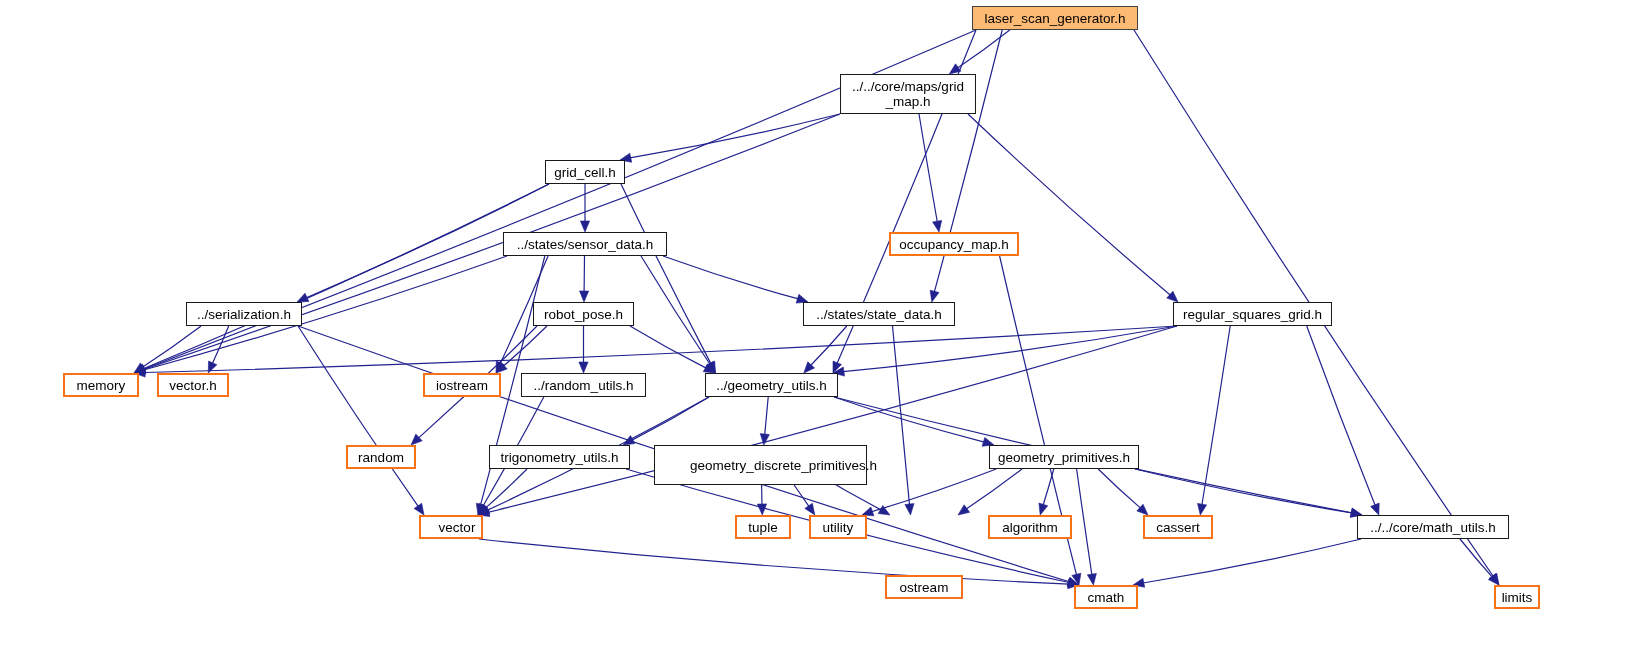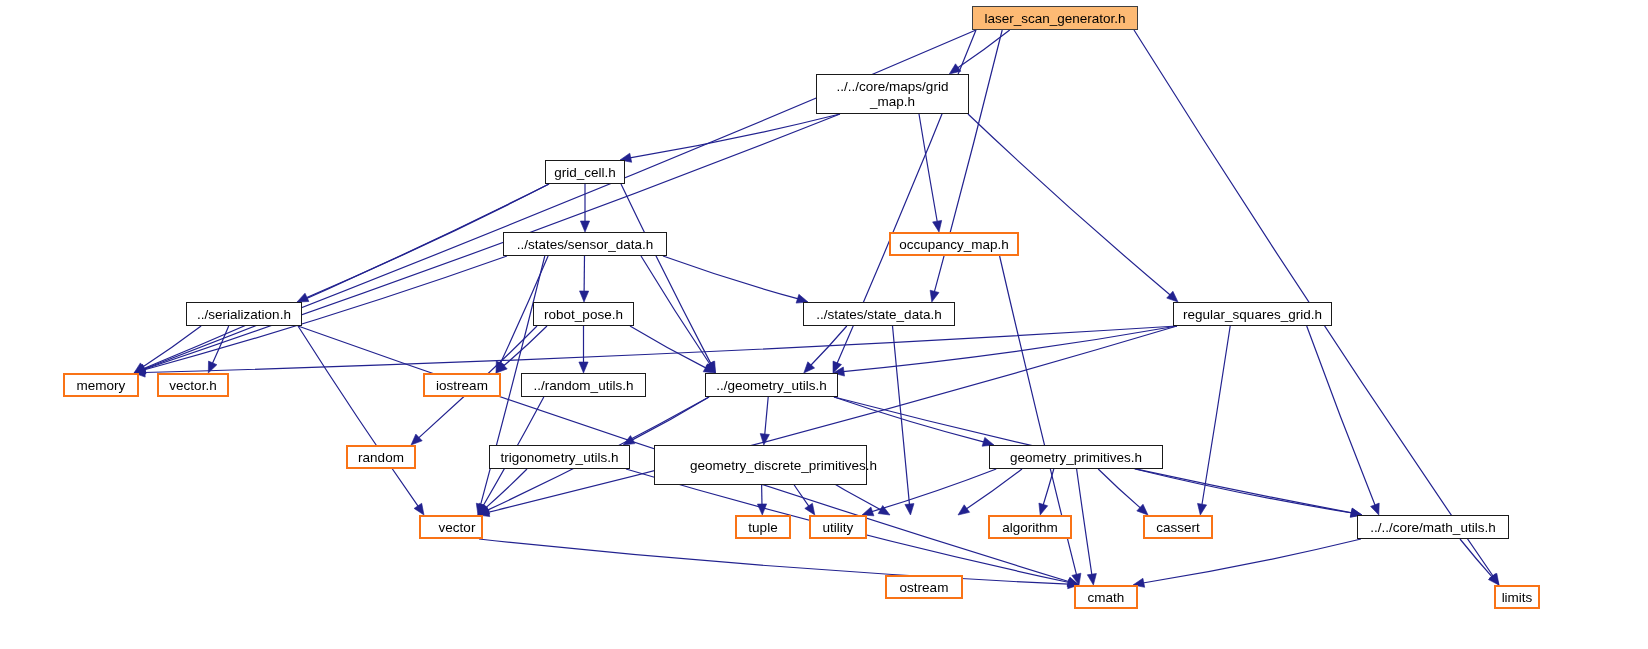--- a/index.html
+++ b/index.html
@@ -159,38 +159,38 @@
       <polygon points="1093.4,585.0 1087.3,574.8 1096.4,573.5" fill="#22228f" stroke="#22228f" stroke-width="0.6"></polygon>
       <path d="M1361.0,539.0 Q1252.8,565.3 1142.9,583.0" fill="none" stroke="#22228f" stroke-width="1.2"></path>
       <polygon points="1133.0,585.0 1142.9,578.3 1144.7,587.3" fill="#22228f" stroke="#22228f" stroke-width="0.6"></polygon>
       <path d="M1460.0,539.0 Q1475.7,558.6 1492.5,577.3" fill="none" stroke="#22228f" stroke-width="1.2"></path>
       <polygon points="1499.0,585.0 1488.4,579.6 1495.4,573.6" fill="#22228f" stroke="#22228f" stroke-width="0.6"></polygon>
       <path d="M479.0,539.0 Q773.3,570.7 1068.9,584.2" fill="none" stroke="#22228f" stroke-width="1.2"></path>
       <polygon points="1079.0,585.0 1067.7,588.7 1068.4,579.6" fill="#22228f" stroke="#22228f" stroke-width="0.6"></polygon>
     </svg>
   <div id="nodes">
       <div class="node root" style="left: 972px; top: 6px; width: 166px; height: 24px;"><span>laser_scan_generator.h</span></div>
-      <div class="node bold" style="left: 816px; top: 74px; width: 153px; height: 40px; justify-content: center;"><span>../../core/maps/grid
+      <div class="node bold" style="left: 840px; top: 74px; width: 136px; height: 40px; justify-content: center;"><span>../../core/maps/grid
 _map.h</span></div>
       <div class="node bold" style="left: 545px; top: 160px; width: 80px; height: 24px;"><span>grid_cell.h</span></div>
       <div class="node bold" style="left: 503px; top: 232px; width: 164px; height: 24px;"><span>../states/sensor_data.h</span></div>
       <div class="node thin" style="left: 889px; top: 232px; width: 130px; height: 24px;"><span>occupancy_map.h</span></div>
       <div class="node bold" style="left: 186px; top: 302px; width: 116px; height: 24px;"><span>../serialization.h</span></div>
       <div class="node bold" style="left: 533px; top: 302px; width: 101px; height: 24px;"><span>robot_pose.h</span></div>
       <div class="node bold" style="left: 803px; top: 302px; width: 152px; height: 24px;"><span>../states/state_data.h</span></div>
       <div class="node bold" style="left: 1173px; top: 302px; width: 159px; height: 24px;"><span>regular_squares_grid.h</span></div>
       <div class="node thin" style="left: 63px; top: 373px; width: 76px; height: 24px;"><span>memory</span></div>
       <div class="node thin" style="left: 157px; top: 373px; width: 72px; height: 24px;"><span>vector.h</span></div>
       <div class="node thin" style="left: 423px; top: 373px; width: 78px; height: 24px;"><span>iostream</span></div>
       <div class="node bold" style="left: 521px; top: 373px; width: 125px; height: 24px;"><span>../random_utils.h</span></div>
       <div class="node bold" style="left: 705px; top: 373px; width: 133px; height: 24px;"><span>../geometry_utils.h</span></div>
       <div class="node thin" style="left: 346px; top: 445px; width: 70px; height: 24px;"><span>random</span></div>
       <div class="node bold" style="left: 489px; top: 445px; width: 141px; height: 24px;"><span>trigonometry_utils.h</span></div>
       <div class="node bold" style="left: 654px; top: 445px; width: 213px; height: 40px; padding-left: 46px;"><span>geometry_discrete_primitives.h</span></div>
-      <div class="node bold" style="left: 989px; top: 445px; width: 174px; height: 24px;"><span>geometry_primitives.h</span></div>
+      <div class="node bold" style="left: 989px; top: 445px; width: 150px; height: 24px;"><span>geometry_primitives.h</span></div>
       <div class="node thin" style="left: 419px; top: 515px; width: 64px; height: 24px; padding-left: 12px;"><span>vector</span></div>
       <div class="node thin" style="left: 735px; top: 515px; width: 56px; height: 24px;"><span>tuple</span></div>
       <div class="node thin" style="left: 809px; top: 515px; width: 58px; height: 24px;"><span>utility</span></div>
       <div class="node thin" style="left: 885px; top: 531px; width: 78px; height: 24px; margin-top: 44px;"><span>ostream</span></div>
       <div class="node thin" style="left: 988px; top: 515px; width: 84px; height: 24px;"><span>algorithm</span></div>
       <div class="node thin" style="left: 1143px; top: 515px; width: 70px; height: 24px;"><span>cassert</span></div>
       <div class="node bold" style="left: 1357px; top: 515px; width: 152px; height: 24px;"><span>../../core/math_utils.h</span></div>
       <div class="node thin" style="left: 1074px; top: 585px; width: 64px; height: 24px;"><span>cmath</span></div>
       <div class="node thin" style="left: 1494px; top: 585px; width: 46px; height: 24px;"><span>limits</span></div>
     </div>

